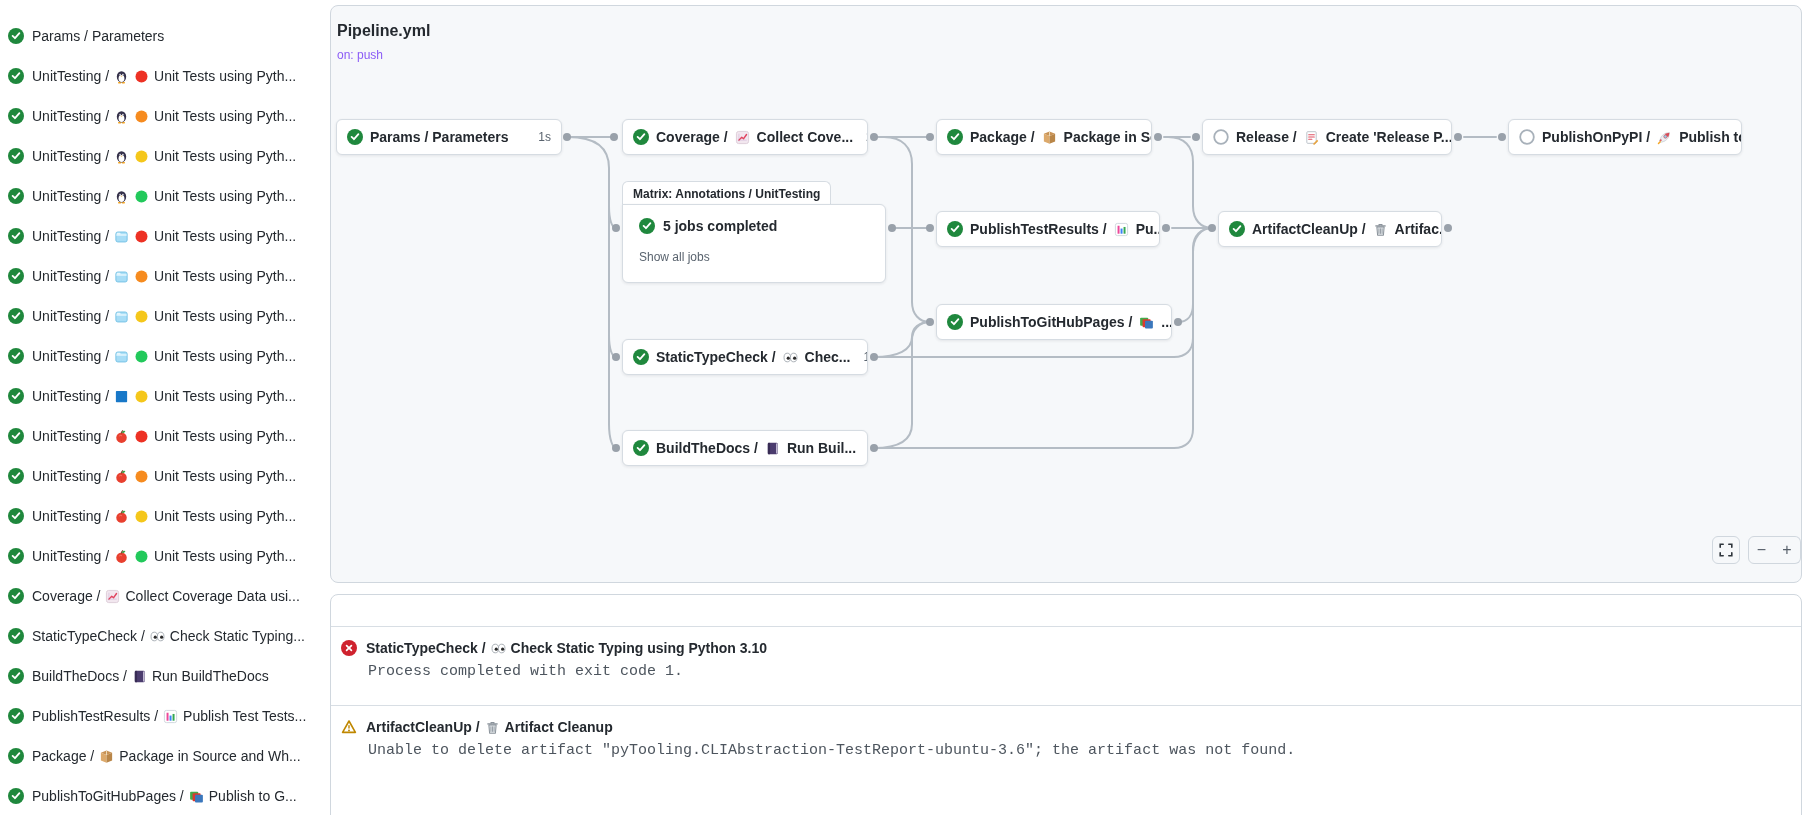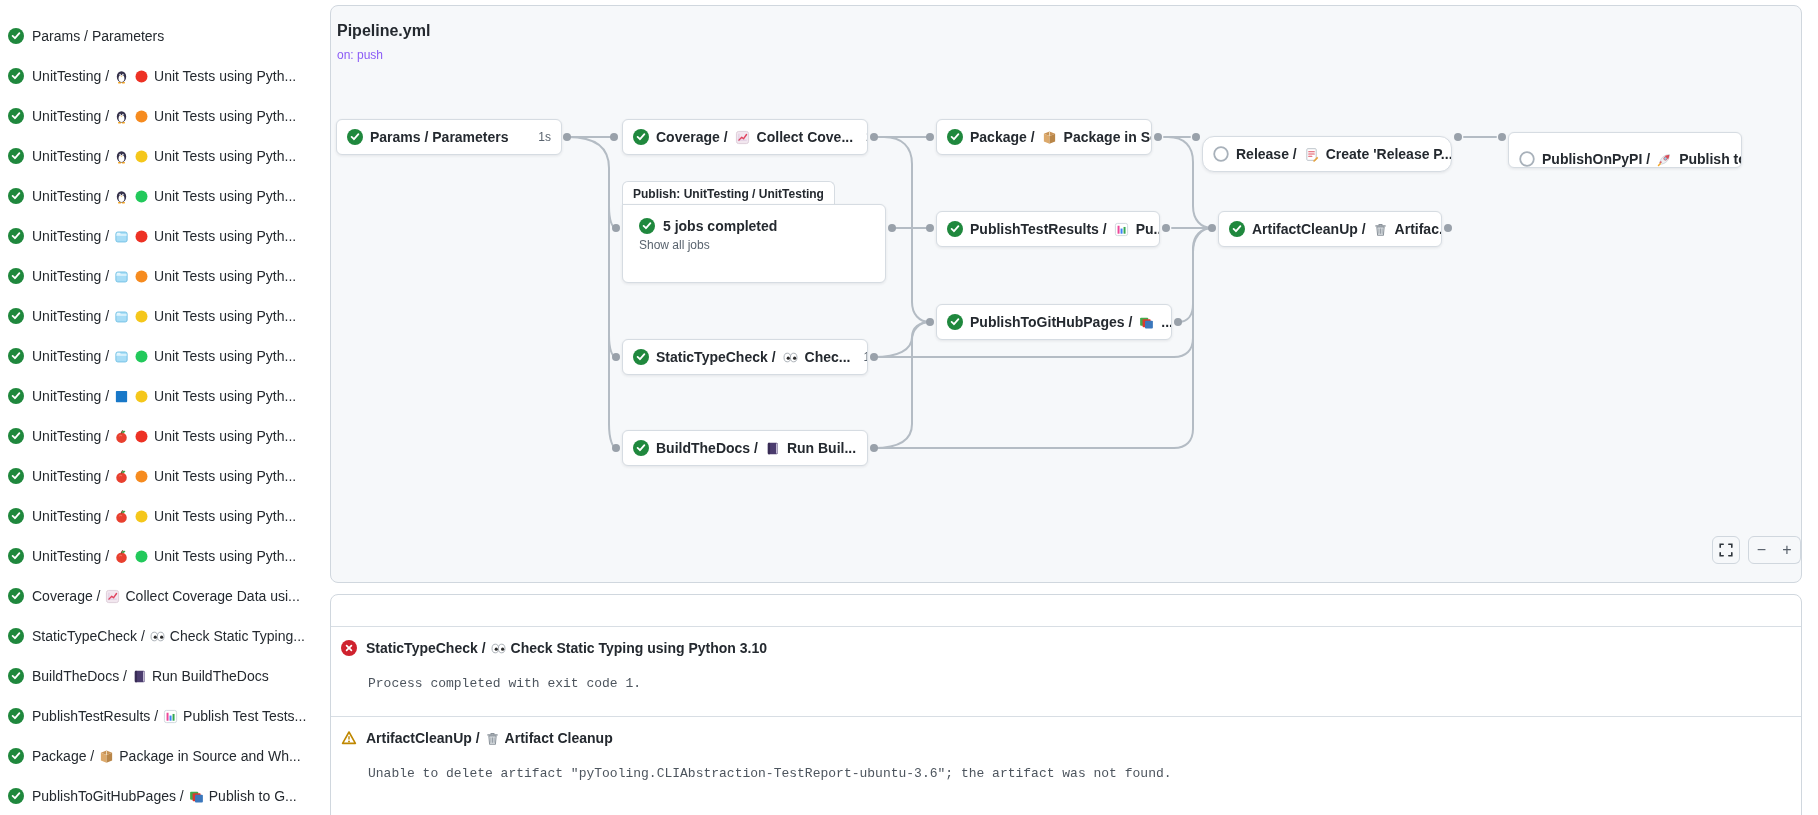--- a/index.html
+++ b/index.html
@@ -26,37 +26,37 @@
     padding:0 10px;gap:7px;font-size:14px;font-weight:600;z-index:2;
     box-shadow:0 1px 3px rgba(31,35,40,.09);cursor:pointer;white-space:nowrap;overflow:hidden}
   .node .dur{margin-left:auto;font-weight:400;font-size:12px;color:#59636e;padding-left:6px}
   .matrix-tab{position:absolute;left:622px;top:181px;height:24px;padding:0 10px;
     background:#fff;border:1px solid #d6dce2;border-bottom:none;border-radius:6px 6px 0 0;
     font-size:12px;font-weight:700;display:flex;align-items:center;z-index:2}
   .matrix-box{position:absolute;left:622px;top:204px;width:264px;height:79px;box-sizing:border-box;
     background:#fff;border:1px solid #d6dce2;border-radius:0 6px 6px 6px;z-index:2;
     padding:13px 16px;box-shadow:0 1px 3px rgba(31,35,40,.09)}
   .matrix-line1{display:flex;align-items:center;gap:8px;font-size:14px;font-weight:700}
-  .matrix-link{margin-top:4px;font-size:12px;color:#59636e;cursor:pointer}
+  .matrix-link{margin-top:16px;font-size:12px;color:#59636e;cursor:pointer}
   .ctrl-btn{position:absolute;height:28px;box-sizing:border-box;background:#f6f8fa;
     border:1px solid #d0d7de;display:flex;align-items:center;justify-content:center;
     cursor:pointer;z-index:2;color:#57606a}
   .ctrl-full{left:1712px;top:536px;width:28px;border-radius:6px}
   .ctrl-minus{left:1748px;top:536px;width:27px;border-radius:6px 0 0 6px;font-size:16px}
   .ctrl-plus{left:1774px;top:536px;width:27px;border-radius:0 6px 6px 0;border-left:none;font-size:16px}
   
   .ann-card{position:absolute;left:330px;top:594px;width:1472px;height:280px;box-sizing:border-box;
     background:#fff;border:1px solid #d0d7de;border-radius:8px;padding:18px 8px 0 8px;z-index:0}
   .ann-title{font-size:16px;font-weight:700}
   .ann-summary{font-size:12px;color:#59636e;margin-top:6px}
   .ann-divider{height:1px;background:#d8dee4;margin:13px -8px 0 -8px}
   .ann-row{padding:13px 0 12px 2px}
   .ann-row-title{display:flex;align-items:center;gap:9px;font-size:14px;font-weight:700}
   .ann-row-title .lblwrap{display:flex;align-items:center;gap:5px}
-  .ann-msg{margin:20px 0 0 27px;font-size:13px;color:#4d555e;
+  .ann-msg{margin:7px 0 0 27px;font-size:15px;color:#4d555e;
     font-family:"Liberation Mono","DejaVu Sans Mono",monospace}
 </style>
 </head>
 <body>
 
 <nav class="sidebar">
     <div class="job-row">
       <span class="icon" style="height: 16px; width: 16px;">
         <svg width="100%" height="100%" viewBox="0 0 16 16" xmlns="http://www.w3.org/2000/svg">
           <circle cx="8" cy="8" r="8" fill="#1f883d"></circle>
@@ -595,38 +595,38 @@
       <span class="icon" style="height: 15px; width: 15px;">
         <svg width="100%" height="100%" viewBox="0 0 16 16" xmlns="http://www.w3.org/2000/svg">
           <path d="M8 1.5 14 4 8 6.5 2 4 Z" fill="#c89254"></path>
           <path d="M2 4 V12.2 L8 14.7 V6.5 Z" fill="#dca96b"></path>
           <path d="M14 4 V12.2 L8 14.7 V6.5 Z" fill="#b98648"></path>
           <path d="M8 1.5 V6.5" stroke="#ecd9b8" stroke-width="1.1"></path>
         </svg>
       </span>
       <span>Package in So...</span>
     </div>
-    <div class="node" style="left: 1202px; top: 136px; width: 250px; border-radius: 12px;">
+    <div class="node" style="left: 1202px; top: 119px; width: 250px;">
       <span class="icon" style="height: 16px; width: 16px;">
         <svg width="100%" height="100%" viewBox="0 0 16 16" xmlns="http://www.w3.org/2000/svg">
           <circle cx="8" cy="8" r="6.8" fill="#fff" stroke="#a8b1ba" stroke-width="1.8"></circle>
         </svg>
       </span>
       <span>Release /</span>
       <span class="icon" style="height: 15px; width: 15px;">
         <svg width="100%" height="100%" viewBox="0 0 16 16" xmlns="http://www.w3.org/2000/svg">
           <rect x="3" y="1.8" width="10" height="12.4" rx="1" fill="#fff" stroke="#b9c0c7" stroke-width="1"></rect>
           <path d="M5 5 H11 M5 7.4 H11 M5 9.8 H8.4" stroke="#e05263" stroke-width="1.2" stroke-linecap="round"></path>
           <path d="M9.6 14.8 14 10.4 15.2 11.6 10.8 16 Z" fill="#e8a33d"></path>
         </svg>
       </span>
       <span>Create 'Release P...</span>
       <span class="dur"></span>
     </div>
-    <div class="node" style="left: 1508px; top: 132px; width: 234px; align-items: flex-end;">
+    <div class="node" style="left: 1508px; top: 119px; width: 234px;">
       <span class="icon" style="height: 16px; width: 16px;">
         <svg width="100%" height="100%" viewBox="0 0 16 16" xmlns="http://www.w3.org/2000/svg">
           <circle cx="8" cy="8" r="6.8" fill="#fff" stroke="#a8b1ba" stroke-width="1.8"></circle>
         </svg>
       </span>
       <span>PublishOnPyPI /</span>
       <span class="icon" style="height: 15px; width: 15px;">
         <svg width="100%" height="100%" viewBox="0 0 16 16" xmlns="http://www.w3.org/2000/svg">
           <path d="M3 13 C3 7 7 3 13.2 2.8 C13.2 9 9 13 3 13 Z" fill="#eceff2" stroke="#c6ccd2" stroke-width="0.8"></path>
           <path d="M13.2 2.8 C13.1 4.8 12.6 6.4 11.8 7.8 L8.2 4.2 C9.6 3.4 11.2 2.9 13.2 2.8 Z" fill="#d84b57"></path>
@@ -723,21 +723,21 @@
           <rect x="3" y="1.8" width="10.6" height="12.4" rx="1.4" fill="#4b3c6e"></rect>
           <rect x="3" y="1.8" width="2.4" height="12.4" rx="1" fill="#382c54"></rect>
           <rect x="12" y="2.6" width="1.2" height="10.8" fill="#e9e4f4"></rect>
         </svg>
       </span>
       <span>Run Buil...</span>
       <span class="dur">47s</span>
     </div>
   </div>
 
-<div class="matrix-tab">Publish: UnitTesting / UnitTesting</div>
+<div class="matrix-tab">Matrix: Annotations / UnitTesting</div>
 <div class="matrix-box">
   <div class="matrix-line1">
     <span class="icon" id="matrix-check" style="height: 16px; width: 16px;">
         <svg width="100%" height="100%" viewBox="0 0 16 16" xmlns="http://www.w3.org/2000/svg">
           <circle cx="8" cy="8" r="8" fill="#1f883d"></circle>
           <path d="M11.4 5.2 7 10.2 4.6 7.9" fill="none" stroke="#fff" stroke-width="1.8" stroke-linecap="round" stroke-linejoin="round"></path>
         </svg>
       </span>
     <span>5 jobs completed</span>
   </div>

